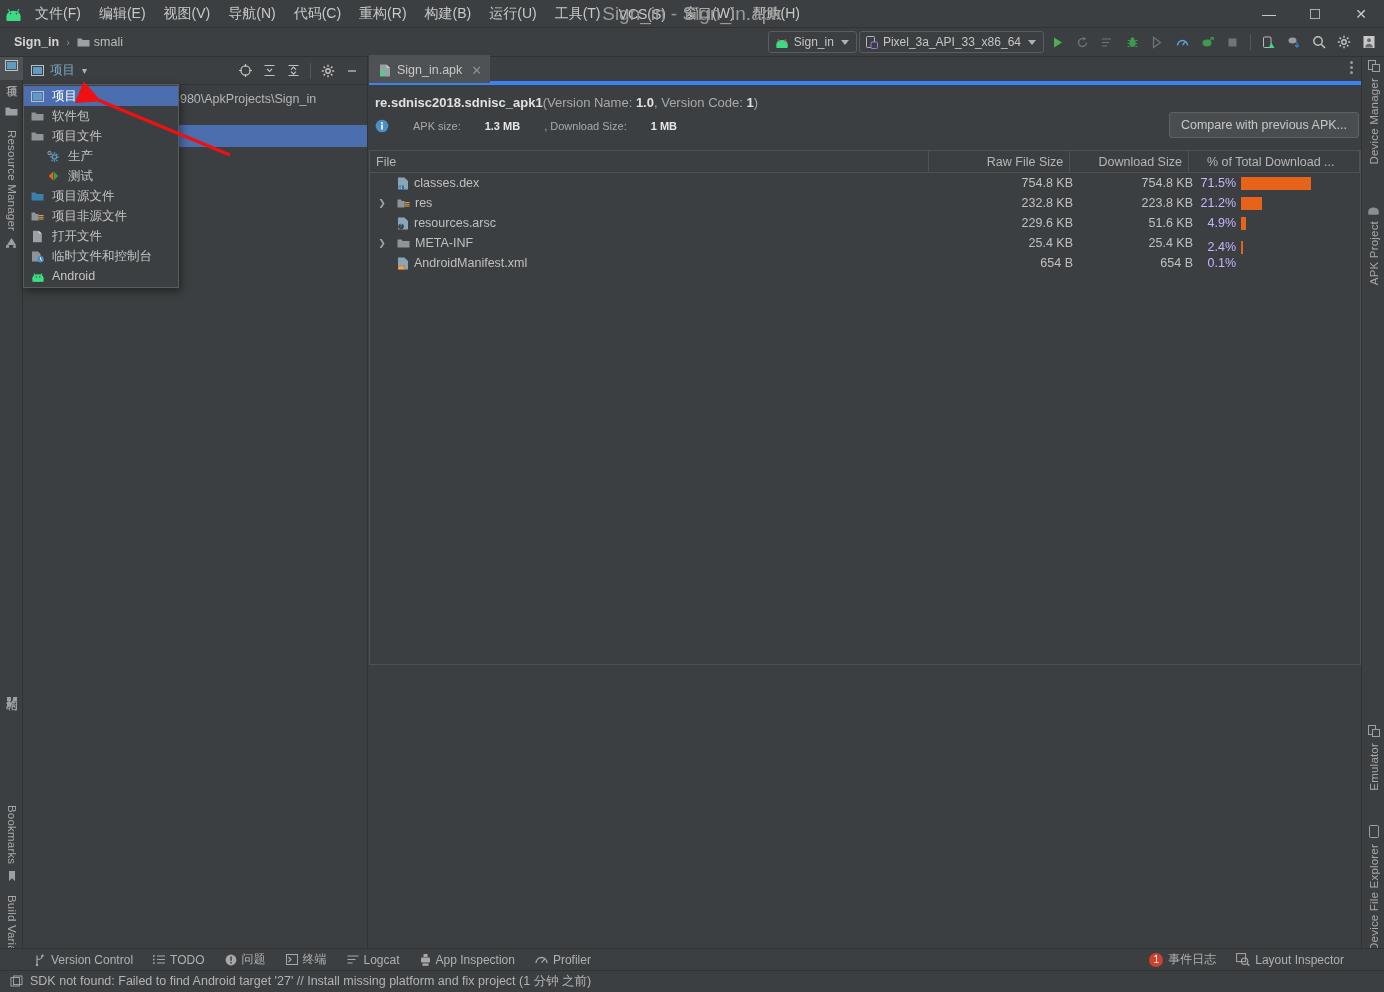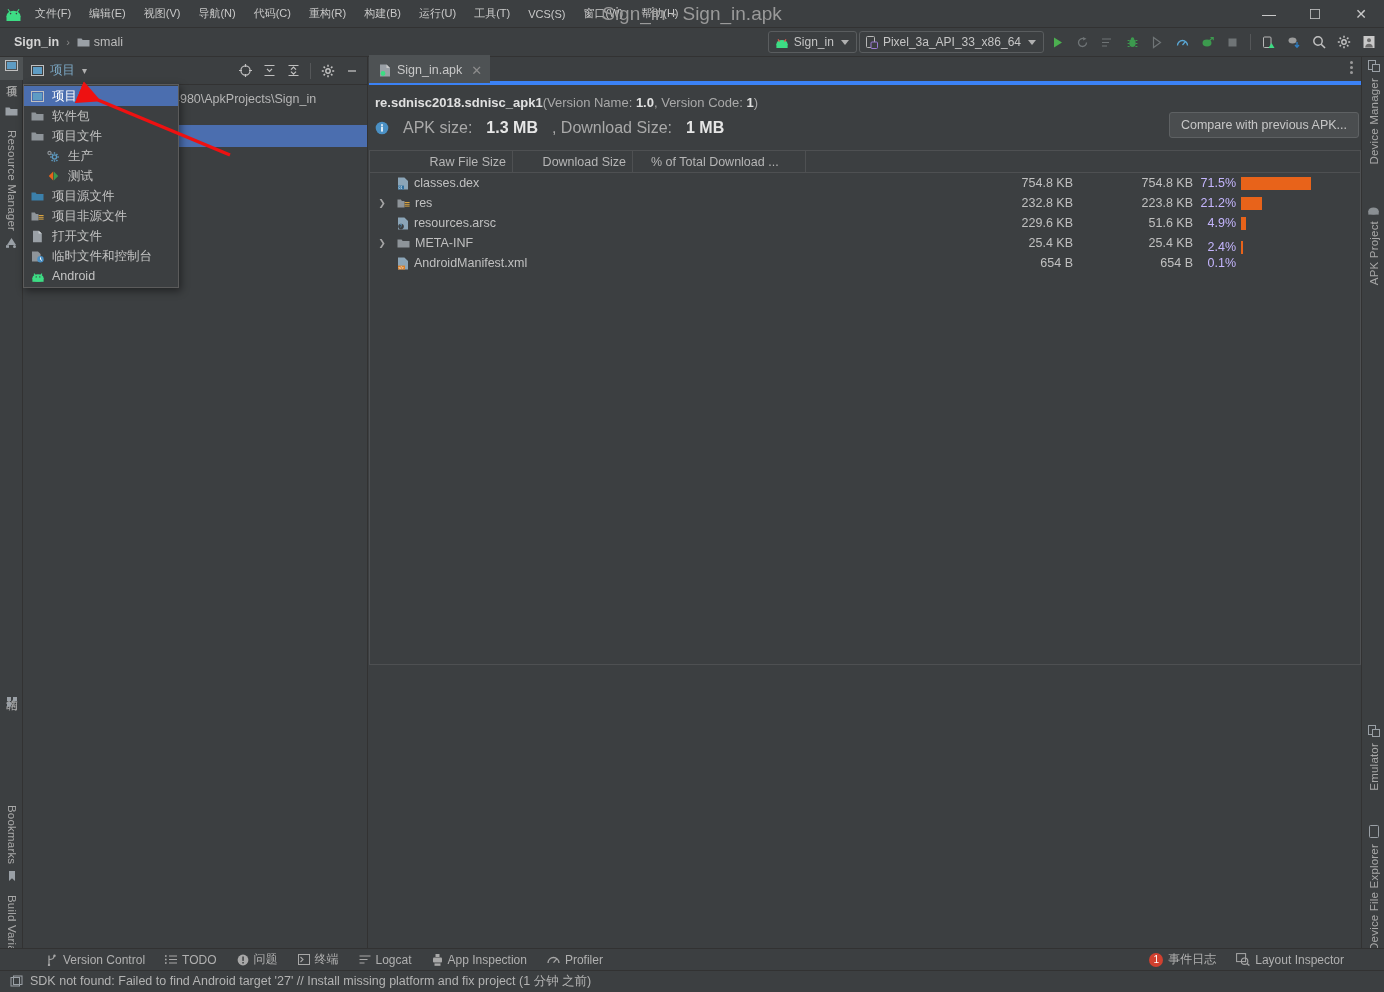--- a/index.html
+++ b/index.html
@@ -15,21 +15,21 @@
 
   
   .titlebar {
     position: absolute; top: 0; left: 0; width: 1384px; height: 28px;
     background: #3c3f41; display: flex; align-items: center;
     border-bottom: 1px solid #323232;
   }
   .logo { width: 26px; display: flex; justify-content: center; align-items: center; }
   .menubar { display: flex; align-items: center; height: 100%; }
   .menu-item {
-    padding: 4px 9px; color: #c9c9c9; font-size: 11px; cursor: default;
+    padding: 4px 9px; color: #c9c9c9; font-size: 14px; cursor: default;
     white-space: nowrap;
   }
   .win-title {
     position: absolute; left: 50%; transform: translateX(-50%);
     color: #9a9a9a; font-size: 19px; white-space: nowrap;
   }
   .win-ctrls { position: absolute; right: 0; top: 0; display: flex; height: 28px; }
   .win-btn {
     width: 46px; height: 28px; display: flex; align-items: center; justify-content: center;
     color: #c9c9c9; font-size: 14px; cursor: default;
@@ -122,21 +122,21 @@
     padding: 0 8px 0 10px; background: #4e5254; color: #c8c8c8; font-size: 12.5px;
     border-top: 2px solid transparent; cursor: default;
   }
   .etab .x { color: #8d8d8d; font-size: 13px; margin-left: 3px; }
   .tab-more { position: absolute; right: 8px; top: 4px; display: flex; flex-direction: column; gap: 2px; cursor: default; }
   .tab-more i { width: 3px; height: 3px; background: #9a9a9a; border-radius: 50%; display: block; }
 
   .apk-info { padding: 10px 0 0 6px; }
   .apk-line1 { font-size: 13px; color: #a9a9a9; }
   .apk-line1 b { color: #e0e0e0; }
-  .apk-line2 { margin-top: 9px; display: flex; align-items: center; gap: 14px; font-size: 16px; color: #a9a9a9; }
+  .apk-line2 { margin-top: 9px; display: flex; align-items: center; gap: 24px; font-size: 11px; color: #a9a9a9; }
   .apk-line2 b { color: #e6e6e6; }
   .cmp-btn {
     position: absolute; right: 2px; top: 55px;
     border: 1px solid #5e6163; border-radius: 3px; background: #4a4d4f;
     color: #c7c7c7; font-size: 12.5px; padding: 5px 11px; cursor: default;
   }
 
   .table { position: absolute; left: 0; right: 0; top: 93px; bottom: 295px;
            border: 1px solid #4e5052; background: #3c3f41; }
   .thead { display: flex; height: 22px; background: #3c3f41; border-bottom: 1px solid #4e5052; color: #b6b6b6; font-size: 12.5px; }
@@ -147,21 +147,21 @@
   .td.r { justify-content: flex-end; }
   .chev { width: 12px; display: inline-flex; justify-content: center; color: #a5a5a5; font-size: 9px; }
   .pctcell { display: flex; align-items: center; gap: 0; }
   .pcttxt { color: #c4b5fd; width: 42px; text-align: right; padding-right: 5px; }
   .bar { height: 13px; background: #e8631a; }
 
   
   .toolwin-bar {
     position: absolute; left: 0; bottom: 22px; width: 1384px; height: 22px;
     background: #3c3f41; border-top: 1px solid #323232;
-    display: flex; align-items: center; padding-left: 36px; gap: 0; text-align: center;
+    display: flex; align-items: center; padding-left: 24px; gap: 0; text-align: center;
   }
   .tw { display: flex; align-items: center; gap: 5px; padding: 2px 10px; color: #b0b0b0; font-size: 12px; cursor: default; }
   .tw-right { margin-left: auto; display: flex; align-items: center; padding-right: 30px; }
   .badge { background: #d0402f; color: #fff; border-radius: 50%; width: 14px; height: 14px;
            display: flex; align-items: center; justify-content: center; font-size: 10px; }
   .statusbar {
     position: absolute; left: 0; bottom: 0; width: 1384px; height: 22px;
     background: #3c3f41; border-top: 1px solid #323232;
     display: flex; align-items: center; padding-left: 10px; gap: 7px;
     color: #b3b3b3; font-size: 12.5px;
@@ -624,20 +624,21 @@
           <b>1.3 MB</b>
           <span>, Download Size: </span>
           <b>1 MB</b>
       </div>
     </div>
 
     <div class="cmp-btn">Compare with previous APK...</div>
 
     <div class="table">
       <div class="thead" id="thead">
+          <div class="th" style="width: 566px;">File</div>
           <div class="th r" style="width: 143px;">Raw File Size</div>
           <div class="th r" style="width: 120px;">Download Size</div>
           <div class="th" style="width: 161px; margin-left: 12px;">% of Total Download ...</div>
         </div>
       <div id="tbody">
           <div class="trow">
             <div class="td" style="width: 566px;">
               <span class="chev"></span>
               <span style="display: flex; margin: 0px 5px 0px 9px;">
                 <svg width="12" height="13" viewBox="0 0 12 13">

